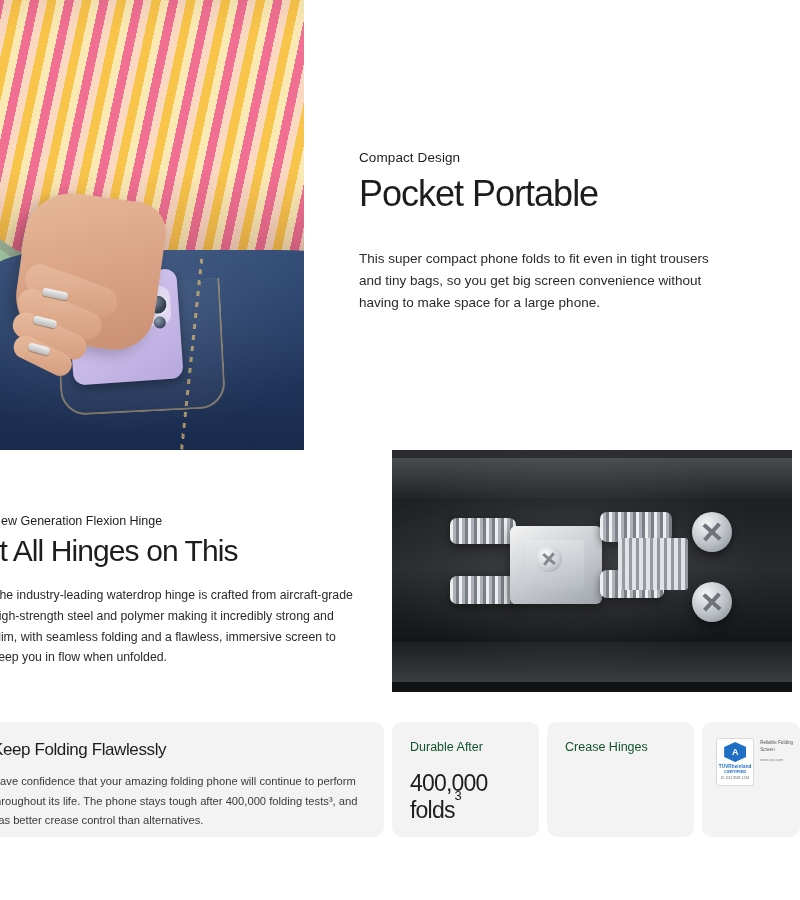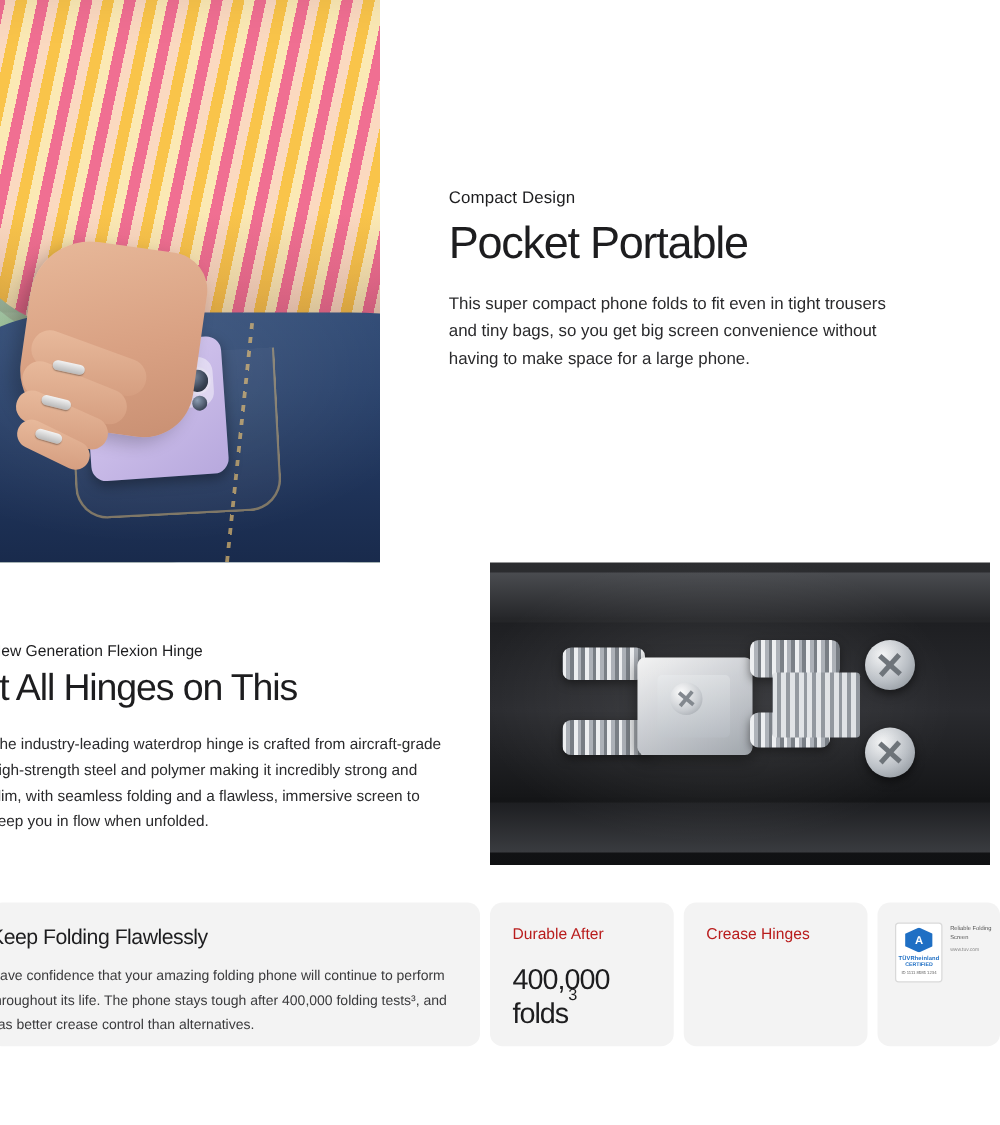--- a/index.html
+++ b/index.html
@@ -168,21 +168,21 @@
     font-size: 13.5px;
     color: #1d1d1f;
     letter-spacing: .1px;
     margin-bottom: 10px;
   }
   .headline {
     font-size: 36px;
     font-weight: 400;
     letter-spacing: -1px;
     line-height: 1.08;
-    margin-bottom: 18px;
+    margin-bottom: 34px;
   }
   .body-copy {
     font-size: 13.5px;
     line-height: 1.62;
     color: #2a2a2c;
     width: 370px;
   }
 
   
   .section-two {
@@ -311,21 +311,21 @@
     padding-left: 0;
   }
   .card-wide .card-title {
     font-size: 17px; font-weight: 400; letter-spacing: -0.4px; margin-bottom: 12px;
   }
   .card-wide .card-body {
     font-size: 11.2px; line-height: 1.75; color: #3a3a3c; width: 380px;
   }
   .card-stat { width: 176px; padding-left: 18px; }
   .card-stat .stat-label {
-    font-size: 12.5px; color: #b91c1c; margin-bottom: 16px;
+    font-size: 12.5px; color: #14532d; margin-bottom: 16px;
   }
   .card-stat .stat-value {
     font-size: 23px; font-weight: 400; letter-spacing: -0.8px;
   }
   .stat-value sup { font-size: 13px; top: -0.7em; position: relative; }
   .card-badge {
     width: 120px;
     display: flex;
     align-items: flex-start;
     padding: 16px 0 0 14px;

